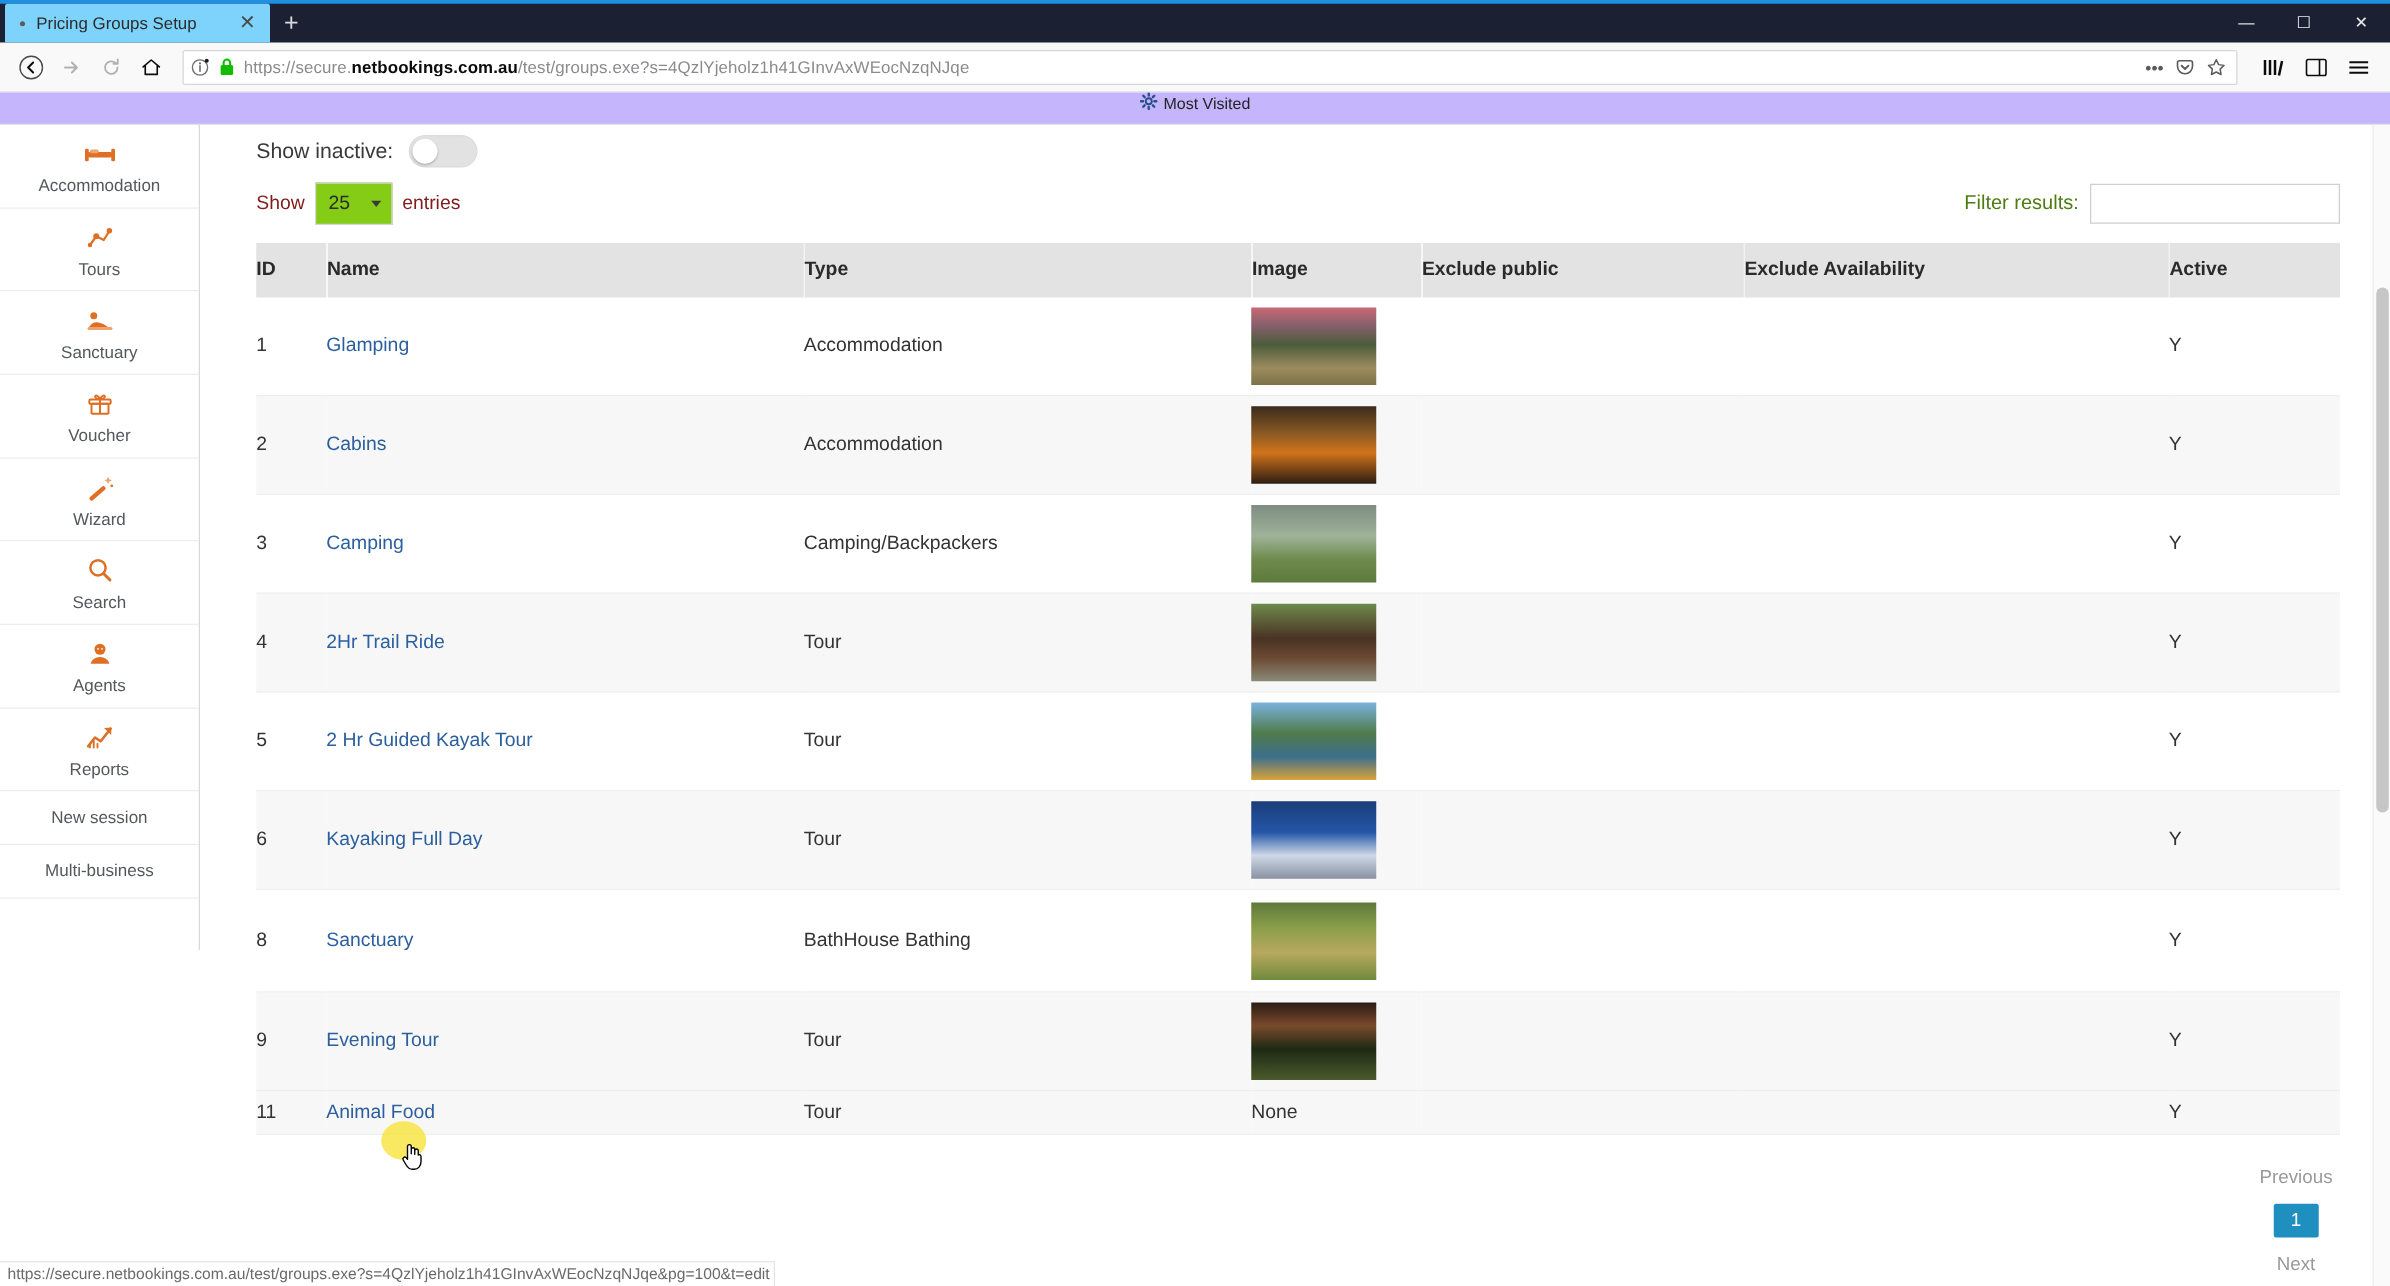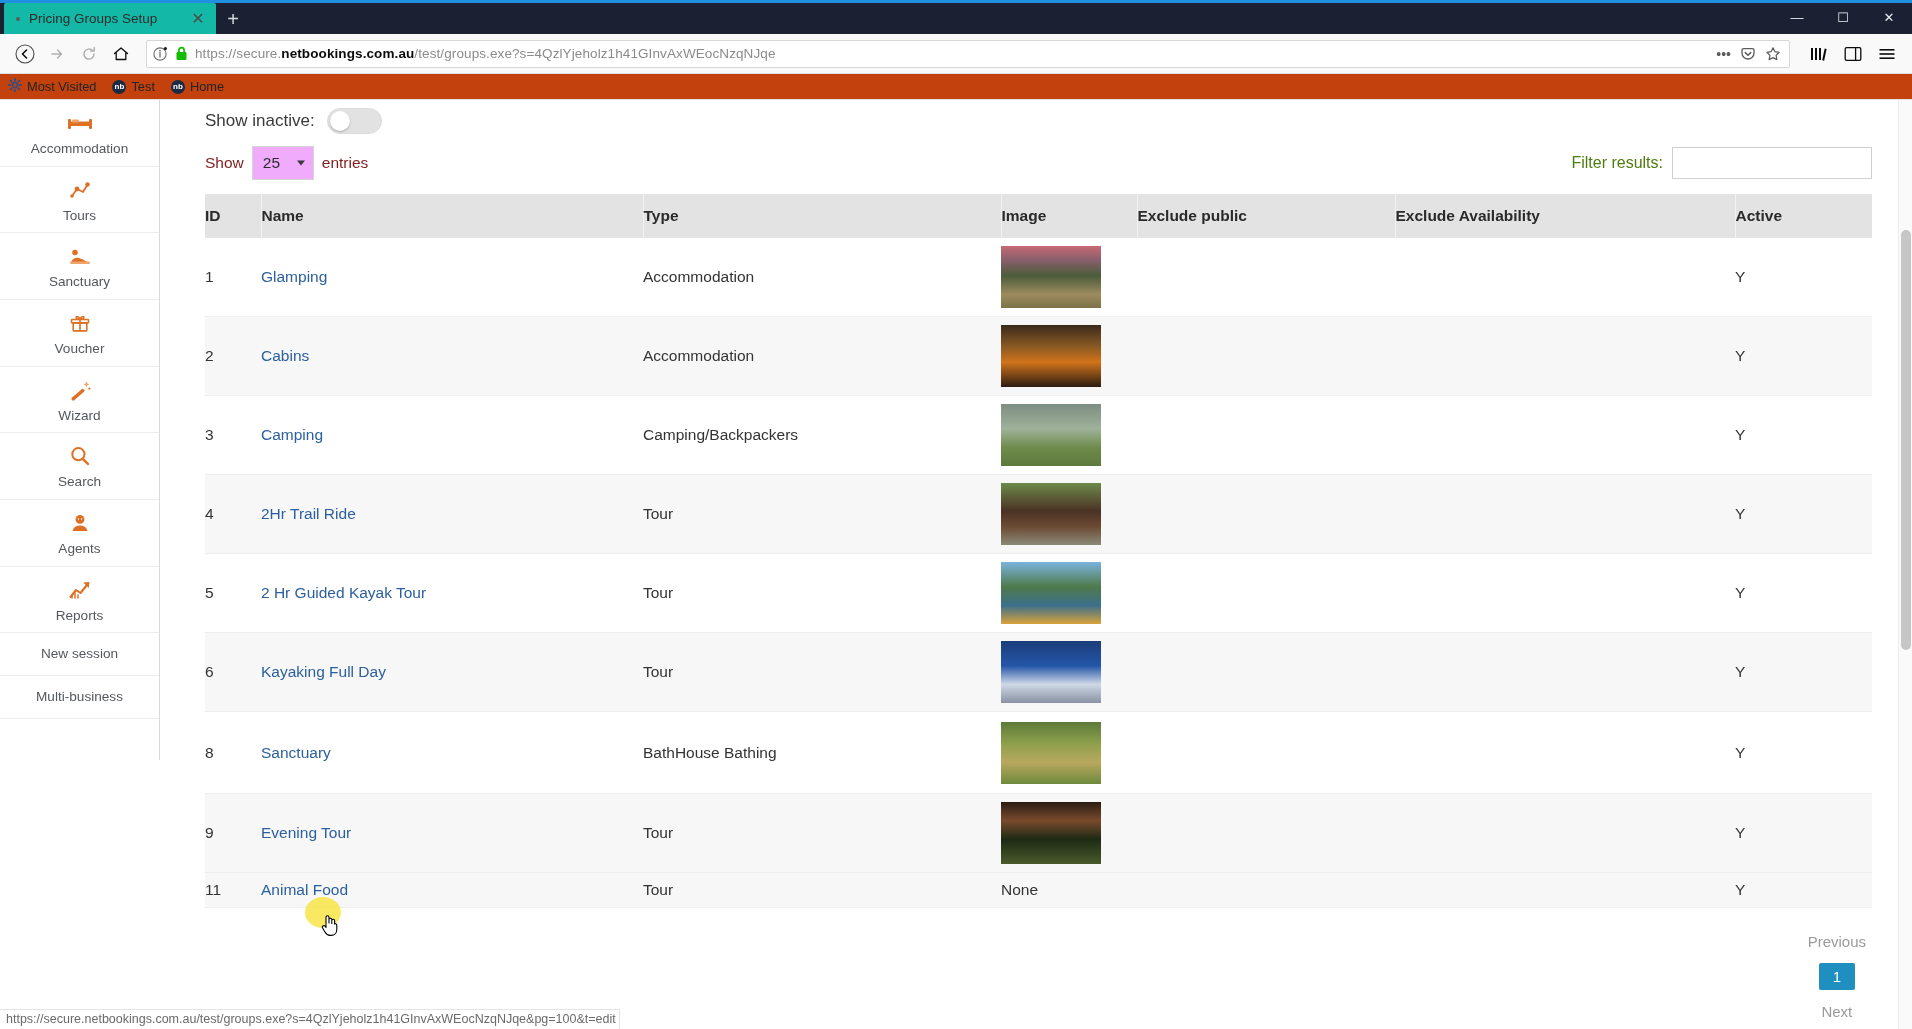--- a/index.html
+++ b/index.html
@@ -23,21 +23,21 @@
     position: relative;
   }
   .tabstrip::before {
     content: "";
     position: absolute; left: 0; right: 0; top: 0; height: 3px;
     background: #1f8fe0;
   }
   .tab {
     height: 31px;
     min-width: 212px;
-    background: #14b8a6;
+    background: #7dd3fc;
     border-top-left-radius: 2px;
     border-top-right-radius: 2px;
     display: flex;
     align-items: center;
     padding: 0 8px 0 12px;
     font-size: 13.5px;
     color: #2b2b2b;
     position: relative;
   }
   .tab .dot {
@@ -103,28 +103,29 @@
     white-space: nowrap; overflow: hidden;
     letter-spacing: 0.1px;
   }
   .url-text b { color: #0c0c0d; font-weight: 700; }
   .url-right { display: flex; align-items: center; gap: 9px; padding-right: 2px; }
   .url-right span { color: #5b5b5e; font-size: 14px; display:flex; }
   .nav-right { display: flex; align-items: center; gap: 4px; margin-left: 4px; }
 
   .bookmarks {
     height: 26px;
-    background: #c2410c;
+    background: #c4b5fd;
     border-bottom: 1px solid #e2e2e4;
     display: flex;
     align-items: center;
     padding: 0 8px;
     gap: 16px;
     font-size: 12.8px;
     color: #222426;
+    flex-direction: column;
   }
   .bm { display: flex; align-items: center; gap: 5px; }
   .bm-favicon {
     width: 14px; height: 14px; border-radius: 50%;
     background: #1b2a43; color: #fff; font-size: 8px; font-weight: 700;
     display: flex; align-items: center; justify-content: center;
   }
 
   
   .viewport {
@@ -190,21 +191,21 @@
     display: flex; align-items: center;
     padding-top: 12px;
     position: relative;
   }
   .len-text { font-size: 15.5px; color: #7f1d1d; }
   .select-box {
     position: relative;
     margin: 0 8px;
     width: 62px; height: 34px;
     border: 1px solid #d5d5d5;
-    background: #f0abfc;
+    background: #84cc16;
     display: flex; align-items: center;
     padding-left: 10px;
     font-size: 15.5px;
     color: #2c2c2c;
   }
   .select-box .caret {
     position: absolute; right: 8px; top: 50%;
     transform: translateY(-50%);
     width: 0; height: 0;
     border-left: 4px solid transparent;

